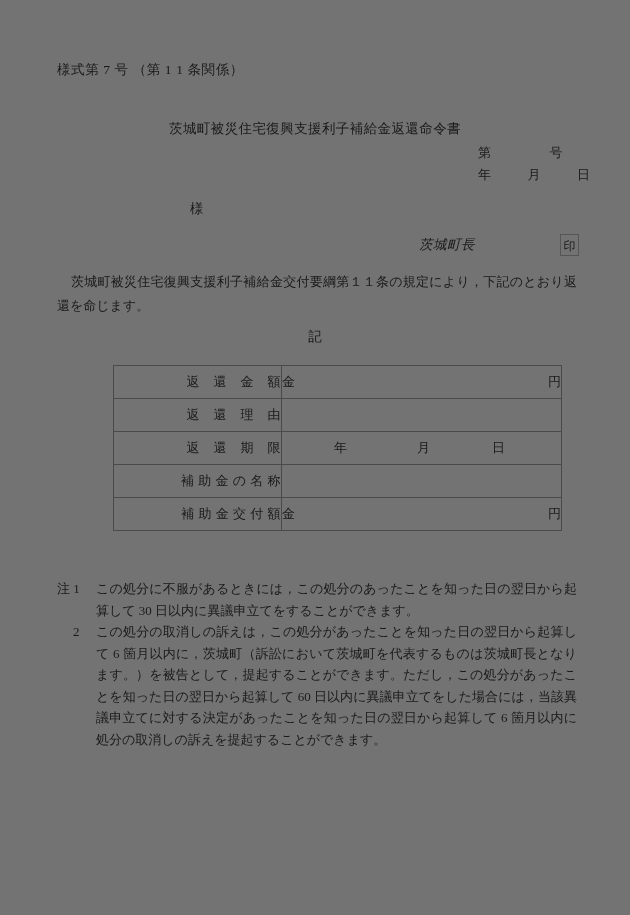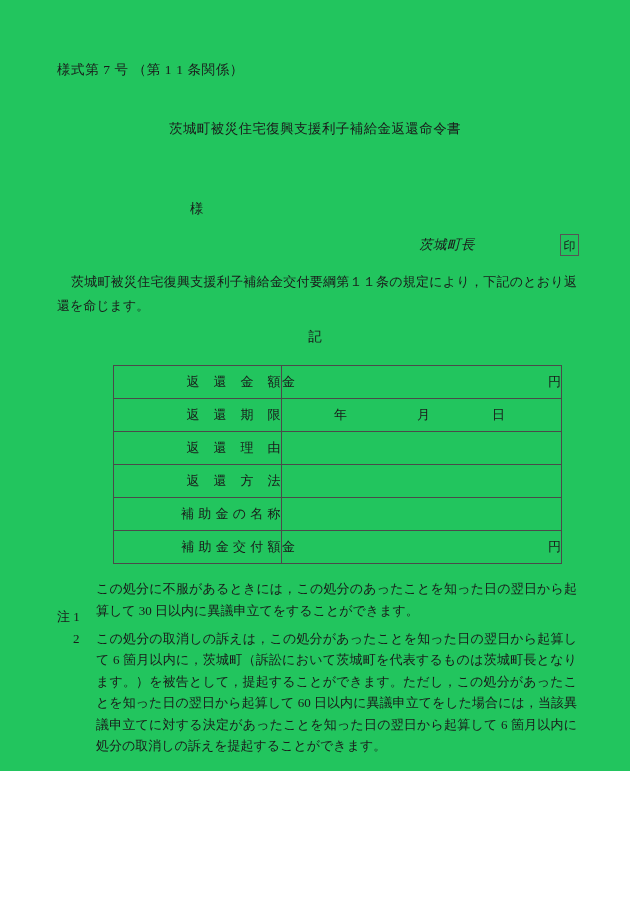--- a/index.html
+++ b/index.html
@@ -7,22 +7,22 @@
     padding: 0;
     background: #ffffff;
   }
   body {
     font-family: "Liberation Serif", "DejaVu Serif", serif;
     color: #1a1a1a;
   }
   #page {
     position: relative;
     width: 630px;
-    height: 771px;
-    background: #22c55e;
+    height: 915px;
+    background: #737373;
     overflow: hidden;
   }
   .abs { position: absolute; }
 
   .form-no {
     left: 57px;
     top: 61px;
     font-size: 13.5px;
     letter-spacing: 0.6px;
     white-space: nowrap;
@@ -135,75 +135,85 @@
   }
   .note-item {
     display: flex;
     align-items: flex-start;
     margin-bottom: 0;
   }
   .note-marker {
     flex: 0 0 auto;
     white-space: nowrap;
   }
-  .note-marker.m1 { width: 39px; margin-top: 28px; }
+  .note-marker.m1 { width: 39px; }
   .note-marker.m2 { width: 39px; padding-left: 16px; box-sizing: border-box; }
   .note-text {
     flex: 1 1 auto;
     text-align: justify;
     text-justify: inter-ideograph;
   }
 </style>
 </head>
 <body>
 
 <div id="page">
 
   <div class="abs form-no">様式第 7 号 （第 1 1 条関係）</div>
 
   <div class="abs doc-title">茨城町被災住宅復興支援利子補給金返還命令書</div>
 
+  <div class="abs meta-block">
+    <span class="meta-row">
+      <span>第</span>
+      <span class="sp-wide"></span>
+      <span>号</span>
+    </span>
+    <span class="meta-row">
+      <span>年</span>
+      <span class="sp-mid"></span>
+      <span>月</span>
+      <span class="sp-mid"></span>
+      <span>日</span>
+    </span>
+  </div>
 
   <div class="abs addressee">様</div>
 
   <div class="abs issuer">茨城町長</div>
   <div class="abs seal-box">印</div>
 
   <div class="abs body-text">茨城町被災住宅復興支援利子補給金交付要綱第１１条の規定により，下記のとおり返還を命じます。</div>
 
   <div class="abs ki-mark">記</div>
 
   <table class="form-table">
     <tbody>
       <tr>
         <td class="label-cell">返　還　金　額</td>
         <td class="value-cell">
           <div class="val-inner val-money">
             <span>金</span>
             <span>円</span>
           </div>
         </td>
+      </tr>
+      <tr>
+        <td class="label-cell">返　還　理　由</td>
+        <td class="value-cell"></td>
       </tr>
       <tr>
         <td class="label-cell">返　還　期　限</td>
         <td class="value-cell">
           <div class="val-inner val-date">
             <span class="d-y">年</span>
             <span class="d-m">月</span>
             <span>日</span>
           </div>
         </td>
-      </tr>
-      <tr>
-        <td class="label-cell">返　還　理　由</td>
-        <td class="value-cell"></td>
-      </tr>
-      <tr>
-        <td class="label-cell">返　還　方　法</td>
-        <td class="value-cell"></td>
       </tr>
       <tr>
         <td class="label-cell">補 助 金 の 名 称</td>
         <td class="value-cell"></td>
       </tr>
       <tr>
         <td class="label-cell">補 助 金 交 付 額</td>
         <td class="value-cell">
           <div class="val-inner val-money">
             <span>金</span>

